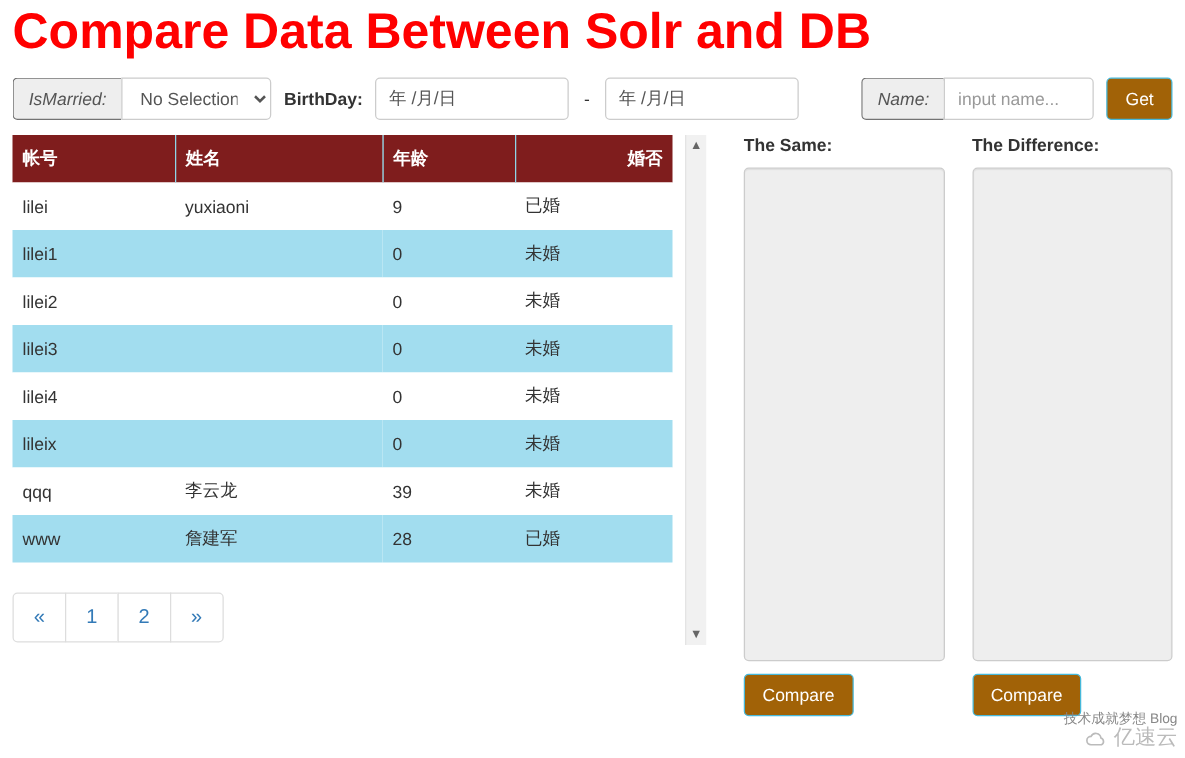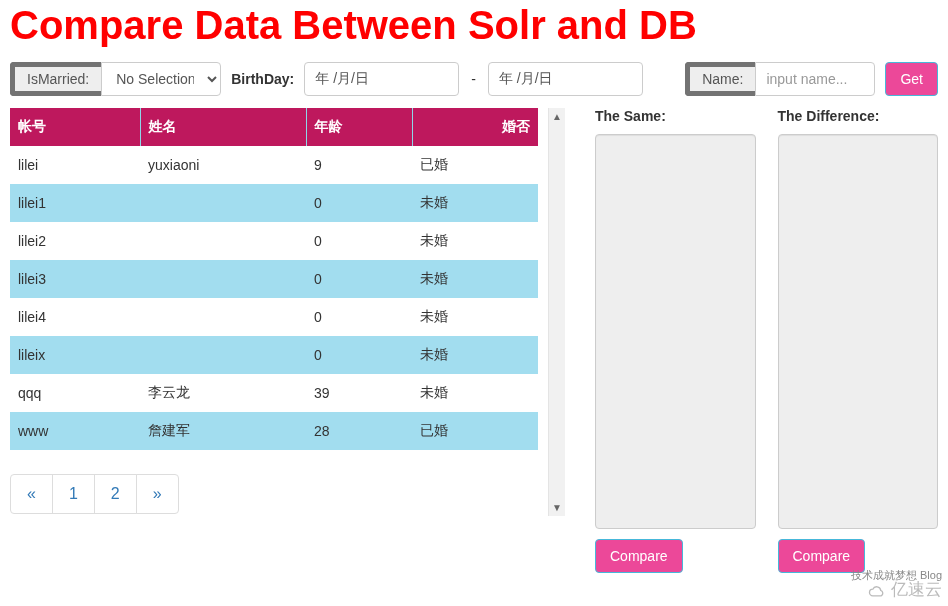--- a/index.html
+++ b/index.html
@@ -19,28 +19,29 @@
     margin: 0 0 14px 0;
   }
   .toolbar {
     display: flex;
     align-items: center;
     gap: 10px;
     margin-bottom: 12px;
   }
   .addon {
     background: #eee;
-    border: 5px solid #737373;
+    border: 1px solid #737373;
     padding: 7px 12px;
     border-radius: 4px 0 0 4px;
     color: #555;
     font-size: 14px;
     height: 34px;
     display: flex;
     align-items: center;
+    font-style: italic;
   }
   .input-group { display: flex; align-items: stretch; }
   .input-group .addon { border-right: none; }
   .input-group select,
   .input-group input[type="text"] {
     border-radius: 0 4px 4px 0;
   }
   select, input[type="text"] {
     height: 34px;
     border: 1px solid #ccc;
@@ -58,35 +59,35 @@
   .name-input::placeholder { color: #999; }
   .btn {
     border: 1px solid transparent;
     border-radius: 4px;
     padding: 7px 14px;
     font-size: 14px;
     cursor: pointer;
     color: #fff;
     height: 34px;
   }
-  .btn-info { background: #ec4899; border-color: #46b8da; }
+  .btn-info { background: #a16207; border-color: #46b8da; }
   .flex-push { margin-left: auto; }
 
   .main-row { display: flex; gap: 30px; align-items: flex-start; }
   .left-col { flex: 0 0 555px; position: relative; }
   .right-col { flex: 1; display: flex; gap: 22px; }
 
   .table-wrap { position: relative; }
   table.data {
     width: 528px;
     border-collapse: collapse;
     font-size: 14px;
   }
   table.data th {
-    background: #be185d;
+    background: #7f1d1d;
     color: #fff;
     text-align: left;
     padding: 10px 8px;
     font-weight: 700;
     border-right: 1px solid #8ed6e8;
   }
   table.data th:last-child { border-right: none; text-align: right; }
   table.data td {
     padding: 10px 8px;
     color: #333;

